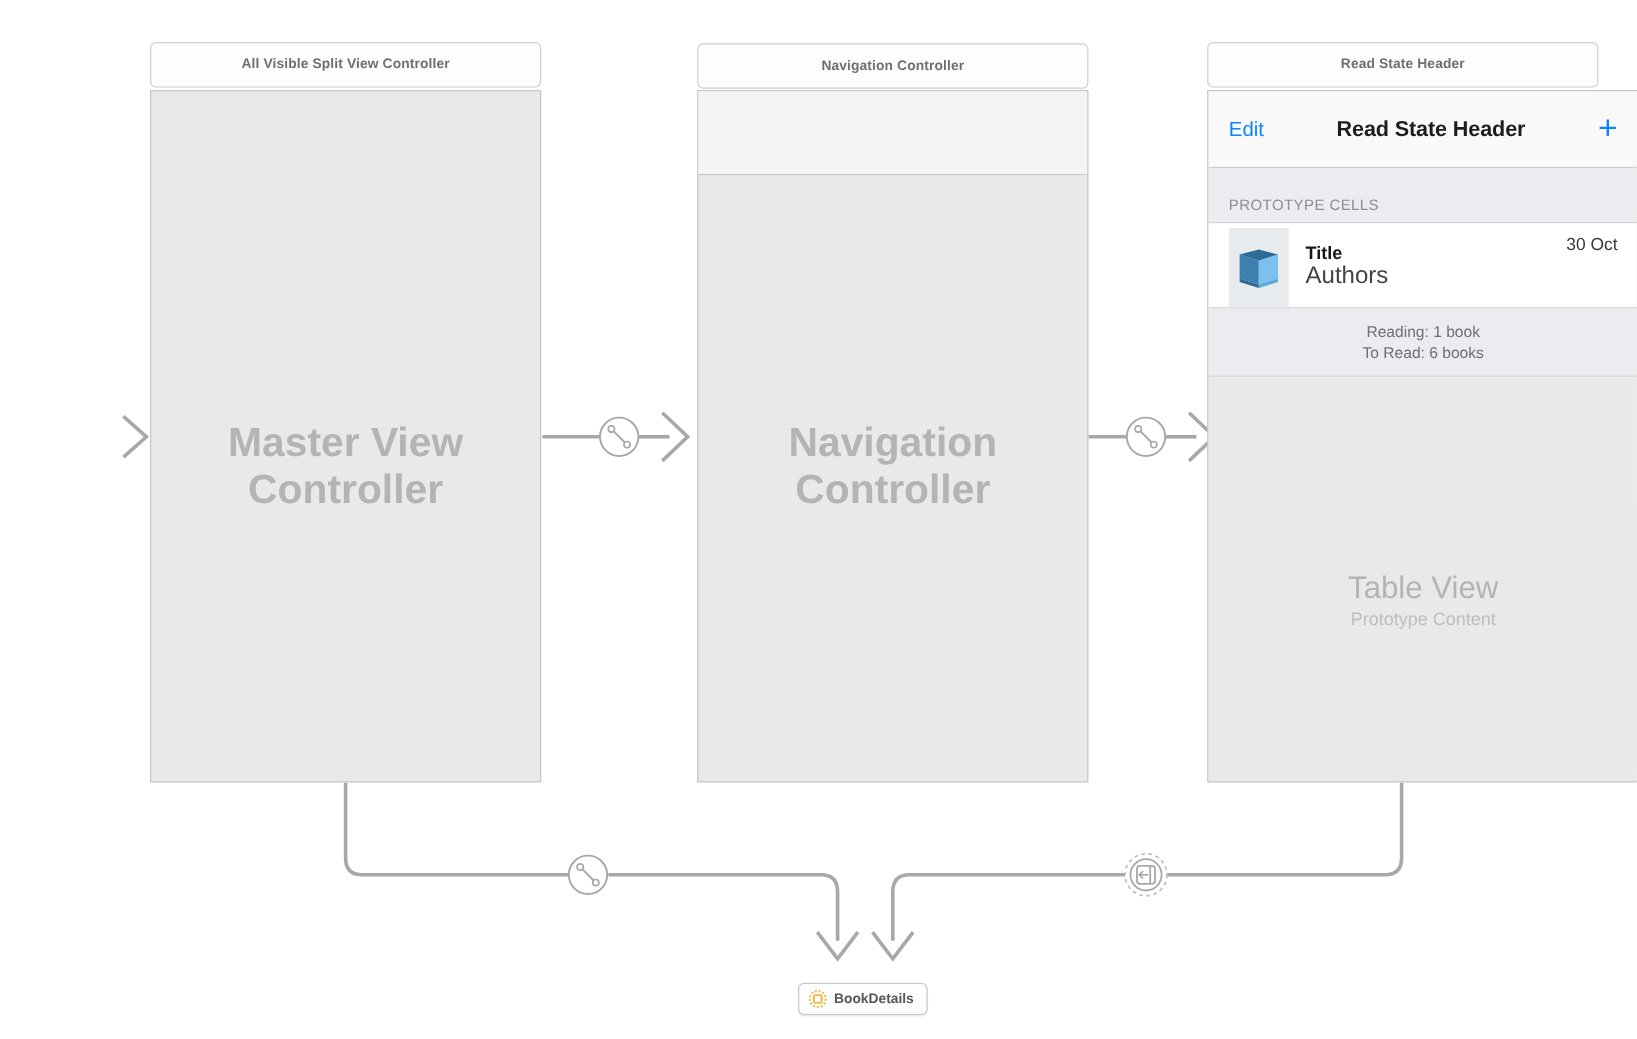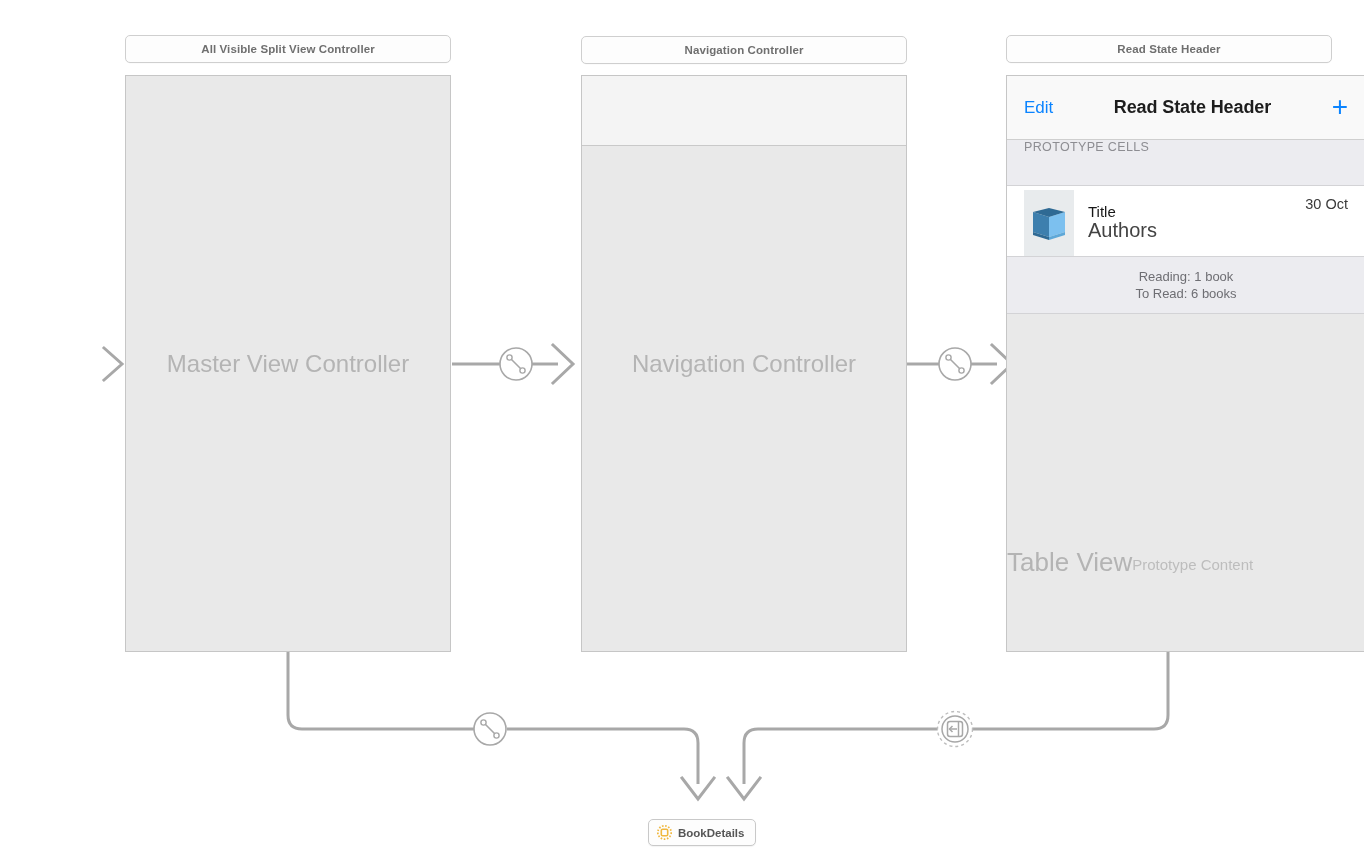--- a/index.html
+++ b/index.html
@@ -17,21 +17,21 @@
   }
   .canvas {
     position: absolute;
     inset: 0;
   }
 
   
   .scene-chip {
     position: absolute;
     box-sizing: border-box;
-    height: 28px;
+    height: 38px;
     background: #fdfdfd;
     border: 1px solid #cfcfcf;
     border-radius: 5px;
     display: flex;
     align-items: center;
     justify-content: center;
     font-size: 11.5px;
     font-weight: bold;
     color: #6f6f6f;
     letter-spacing: 0.1px;
@@ -44,22 +44,22 @@
     box-sizing: border-box;
     background: #e9e9e9;
     border: 1px solid #c6c6c6;
   }
   .panel-center-label {
     position: absolute;
     left: 0;
     right: 0;
     text-align: center;
     color: #b4b4b4;
-    font-size: 24px;
-    font-weight: normal;
+    font-size: 34px;
+    font-weight: bold;
   }
 
   
   .navbar-strip {
     position: absolute;
     left: 0;
     right: 0;
     top: 0;
     height: 70px;
     background: #f4f4f4;
@@ -108,20 +108,21 @@
     margin-top: -2px;
   }
   .section-header {
     position: absolute;
     left: 0; right: 0;
     top: 64px;
     height: 46px;
     background: #ececf0;
     box-sizing: border-box;
     display: flex;
+    align-items: flex-end;
     padding: 0 17px 7px 17px;
     font-size: 12.5px;
     letter-spacing: 0.35px;
     color: #8d8d92;
     border-bottom: 1px solid #d3d3d6;
   }
   .cell {
     position: absolute;
     left: 0; right: 0;
     top: 110px;
@@ -144,21 +145,21 @@
   }
   .cell-text {
     flex: 1 1 auto;
     padding-left: 14px;
     display: flex;
     flex-direction: column;
     justify-content: center;
   }
   .cell-title {
     font-size: 15px;
-    font-weight: normal;
+    font-weight: bold;
     color: #171717;
     line-height: 19px;
   }
   .cell-sub {
     font-size: 20px;
     color: #434343;
     line-height: 19px;
   }
   .cell-accessory {
     flex: 0 0 auto;
@@ -184,21 +185,21 @@
     font-size: 13px;
     line-height: 17px;
   }
   .tableview-placeholder {
     position: absolute;
     left: 0; right: 0;
     top: 238px;
     bottom: 0;
     background: #e9e9e9;
     display: flex;
-    flex-direction: row;
+    flex-direction: column;
     align-items: center;
     padding-top: 160px;
     box-sizing: border-box;
   }
   .tableview-placeholder .tv-title {
     color: #b4b4b4;
     font-size: 26px;
   }
   .tableview-placeholder .tv-sub {
     color: #bdbdbd;
@@ -355,21 +356,21 @@
       <span>Reading: 1 book</span>
       <span>To Read: 6 books</span>
     </div>
 
     <div class="tableview-placeholder">
       <span class="tv-title">Table View</span>
       <span class="tv-sub">Prototype Content</span>
     </div>
   </div>
 
-  <div class="dest-chip" style="left:648px; top:819px;">
+  <div class="dest-chip" style="left:665px; top:819px;">
     <span style="display:inline-flex;">
       <svg width="15" height="15" viewBox="0 0 15 15" aria-hidden="true">
         <circle cx="7.5" cy="7.5" r="6.7" fill="none" stroke="#f0b840" stroke-width="1.7" stroke-dasharray="1.6 1.6"></circle>
         <rect x="4.3" y="4.3" width="6.4" height="6.4" rx="1.3" ry="1.3" fill="none" stroke="#f0b840" stroke-width="1.6"></rect>
       </svg>
     </span>
     <span>BookDetails</span>
   </div>
 
 </div>

